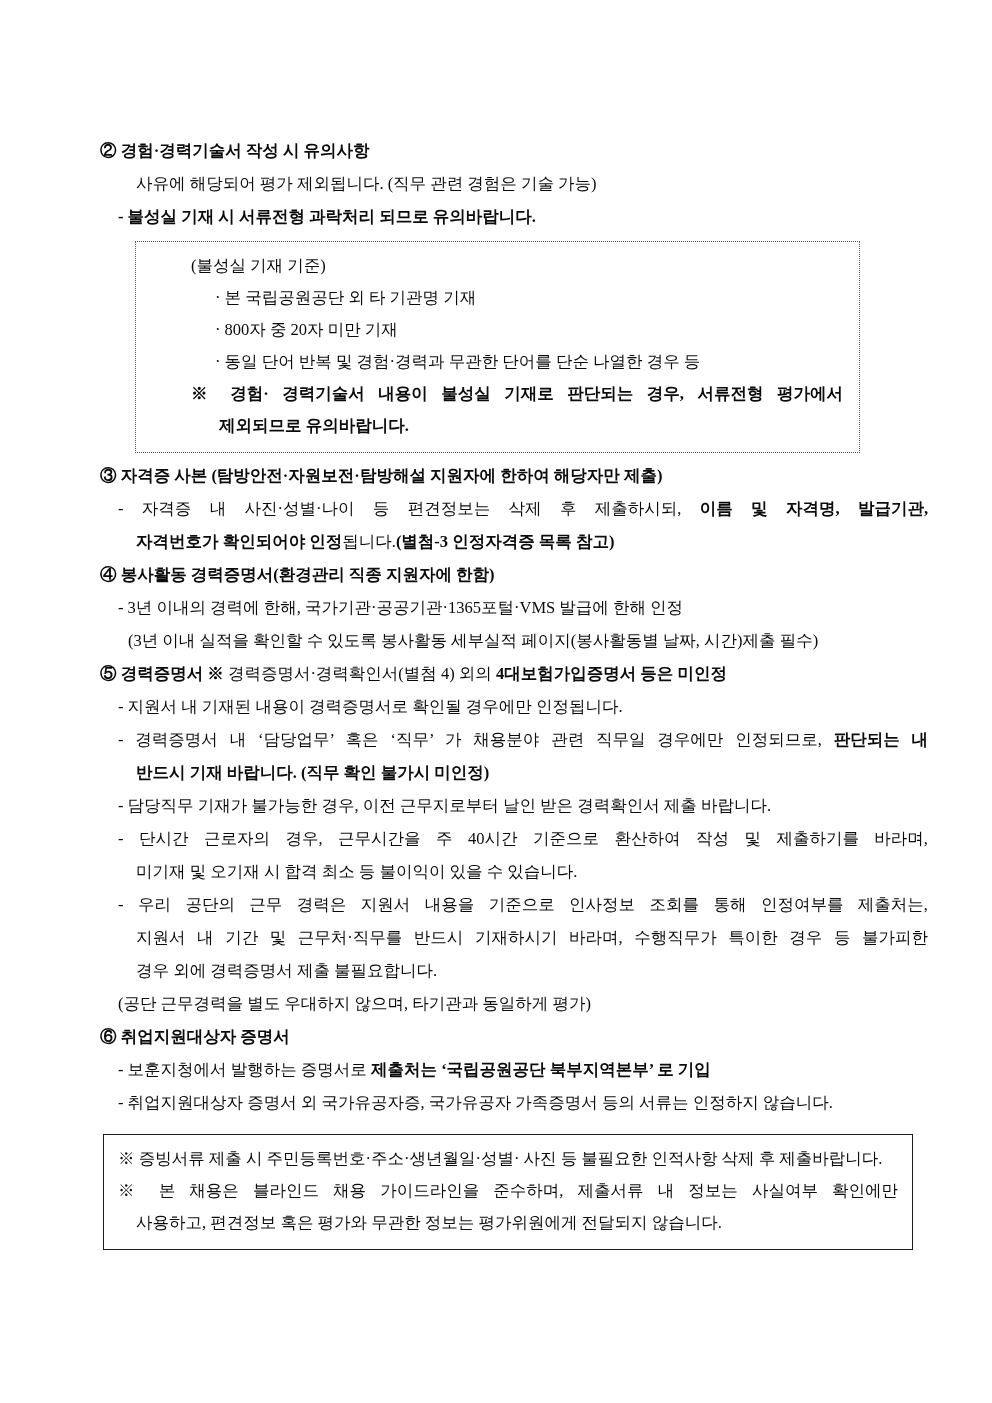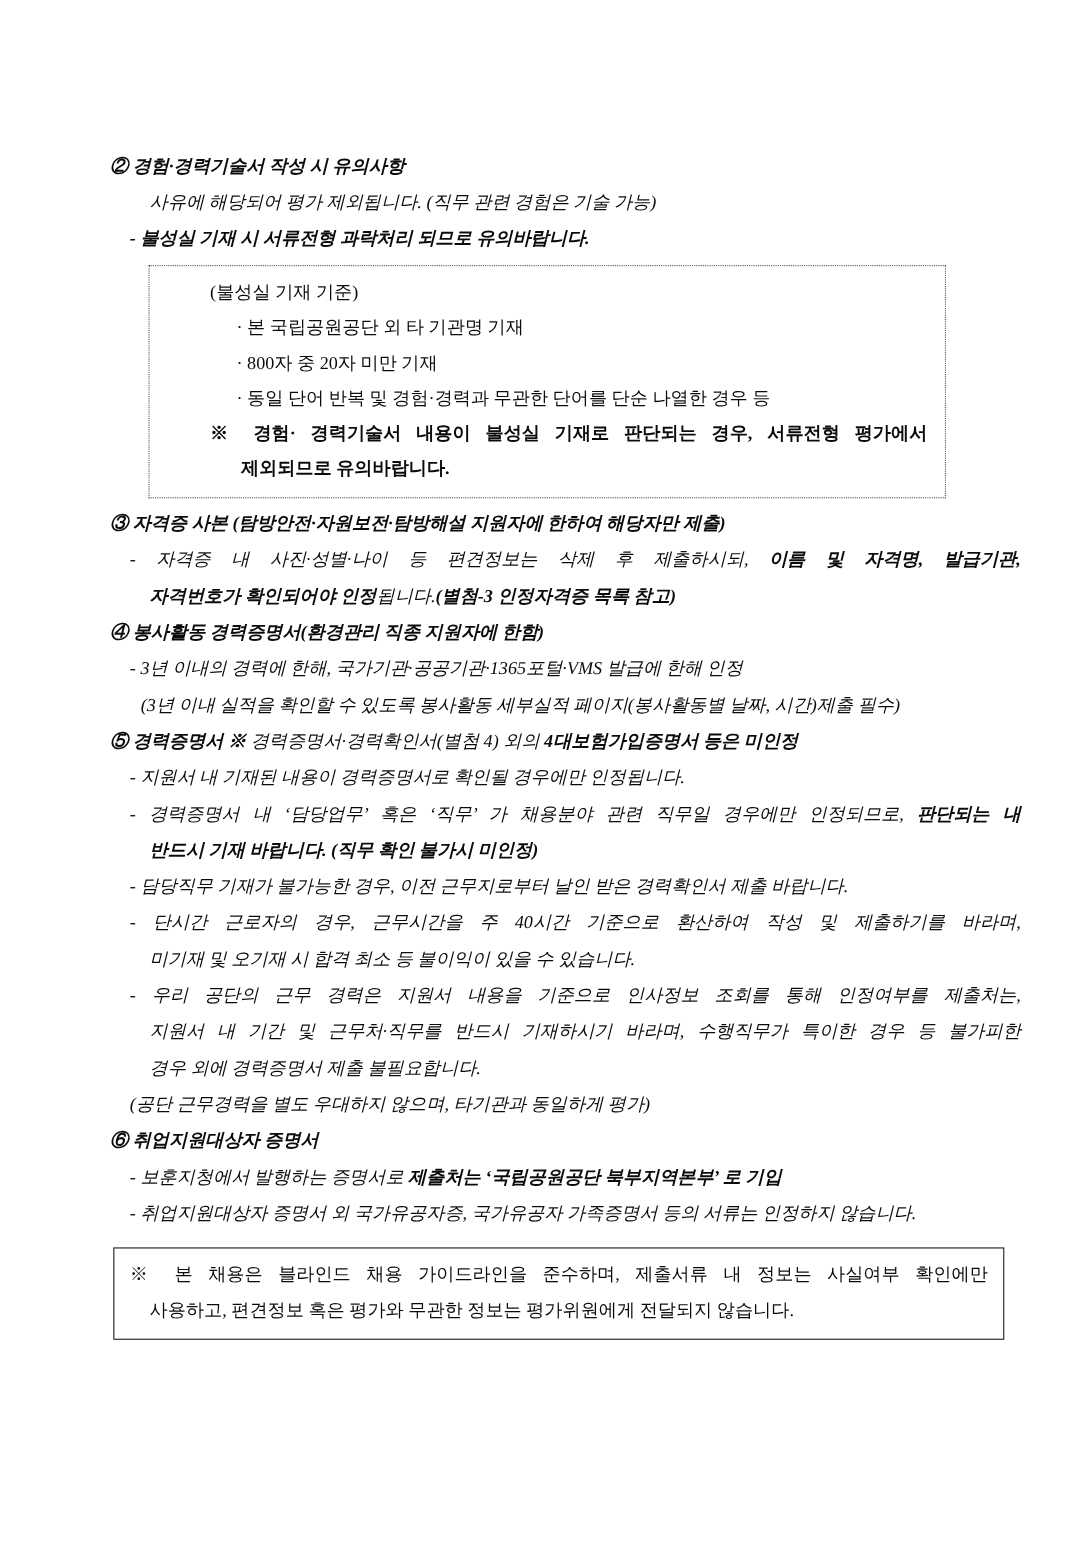--- a/index.html
+++ b/index.html
@@ -12,21 +12,21 @@
     font-size: 16.5px;
     color: #0b0b0b;
     overflow: hidden;
   }
   .content {
     position: absolute;
     left: 100px;
     top: 134px;
     width: 828px;
   }
-  .ln  { line-height: 33px; min-height: 33px; font-style: italic; }
+  .ln  { line-height: 33px; min-height: 33px; }
   .b   { font-weight: 700; }
   .ind18 { padding-left: 18px; }
   .ind28 { padding-left: 28px; }
   .ind36 { padding-left: 36px; }
   .just { text-align: justify; text-align-last: justify; }
 
   .box1 {
     box-sizing: border-box;
     width: 725px;
     margin: 8px 0 6px 35px;
@@ -93,18 +93,19 @@
     <div class="ln ind36">경우 외에 경력증명서 제출 불필요합니다.</div>
     <div class="ln ind18">(공단 근무경력을 별도 우대하지 않으며, 타기관과 동일하게 평가)</div>
 
     <div class="ln b">⑥ 취업지원대상자 증명서</div>
     <div class="ln ind18">
       <span>- 보훈지청에서 발행하는 증명서로 </span><span class="b">제출처는  ‘국립공원공단 북부지역본부’ 로 기입</span>
     </div>
     <div class="ln ind18">- 취업지원대상자 증명서 외 국가유공자증, 국가유공자 가족증명서 등의 서류는 인정하지 않습니다.</div>
 
     <div class="box2">
+      <div class="bln2">※ 증빙서류 제출 시 주민등록번호·주소·생년월일·성별· 사진 등 불필요한 인적사항 삭제 후 제출바랍니다.</div>
       <div class="bln2 just">※ 본 채용은 블라인드 채용 가이드라인을 준수하며, 제출서류 내 정보는 사실여부 확인에만</div>
       <div class="bln2 ind18">사용하고, 편견정보 혹은 평가와 무관한 정보는 평가위원에게 전달되지 않습니다.</div>
     </div>
 
   </div>
 </div>
 
 </body></html>

